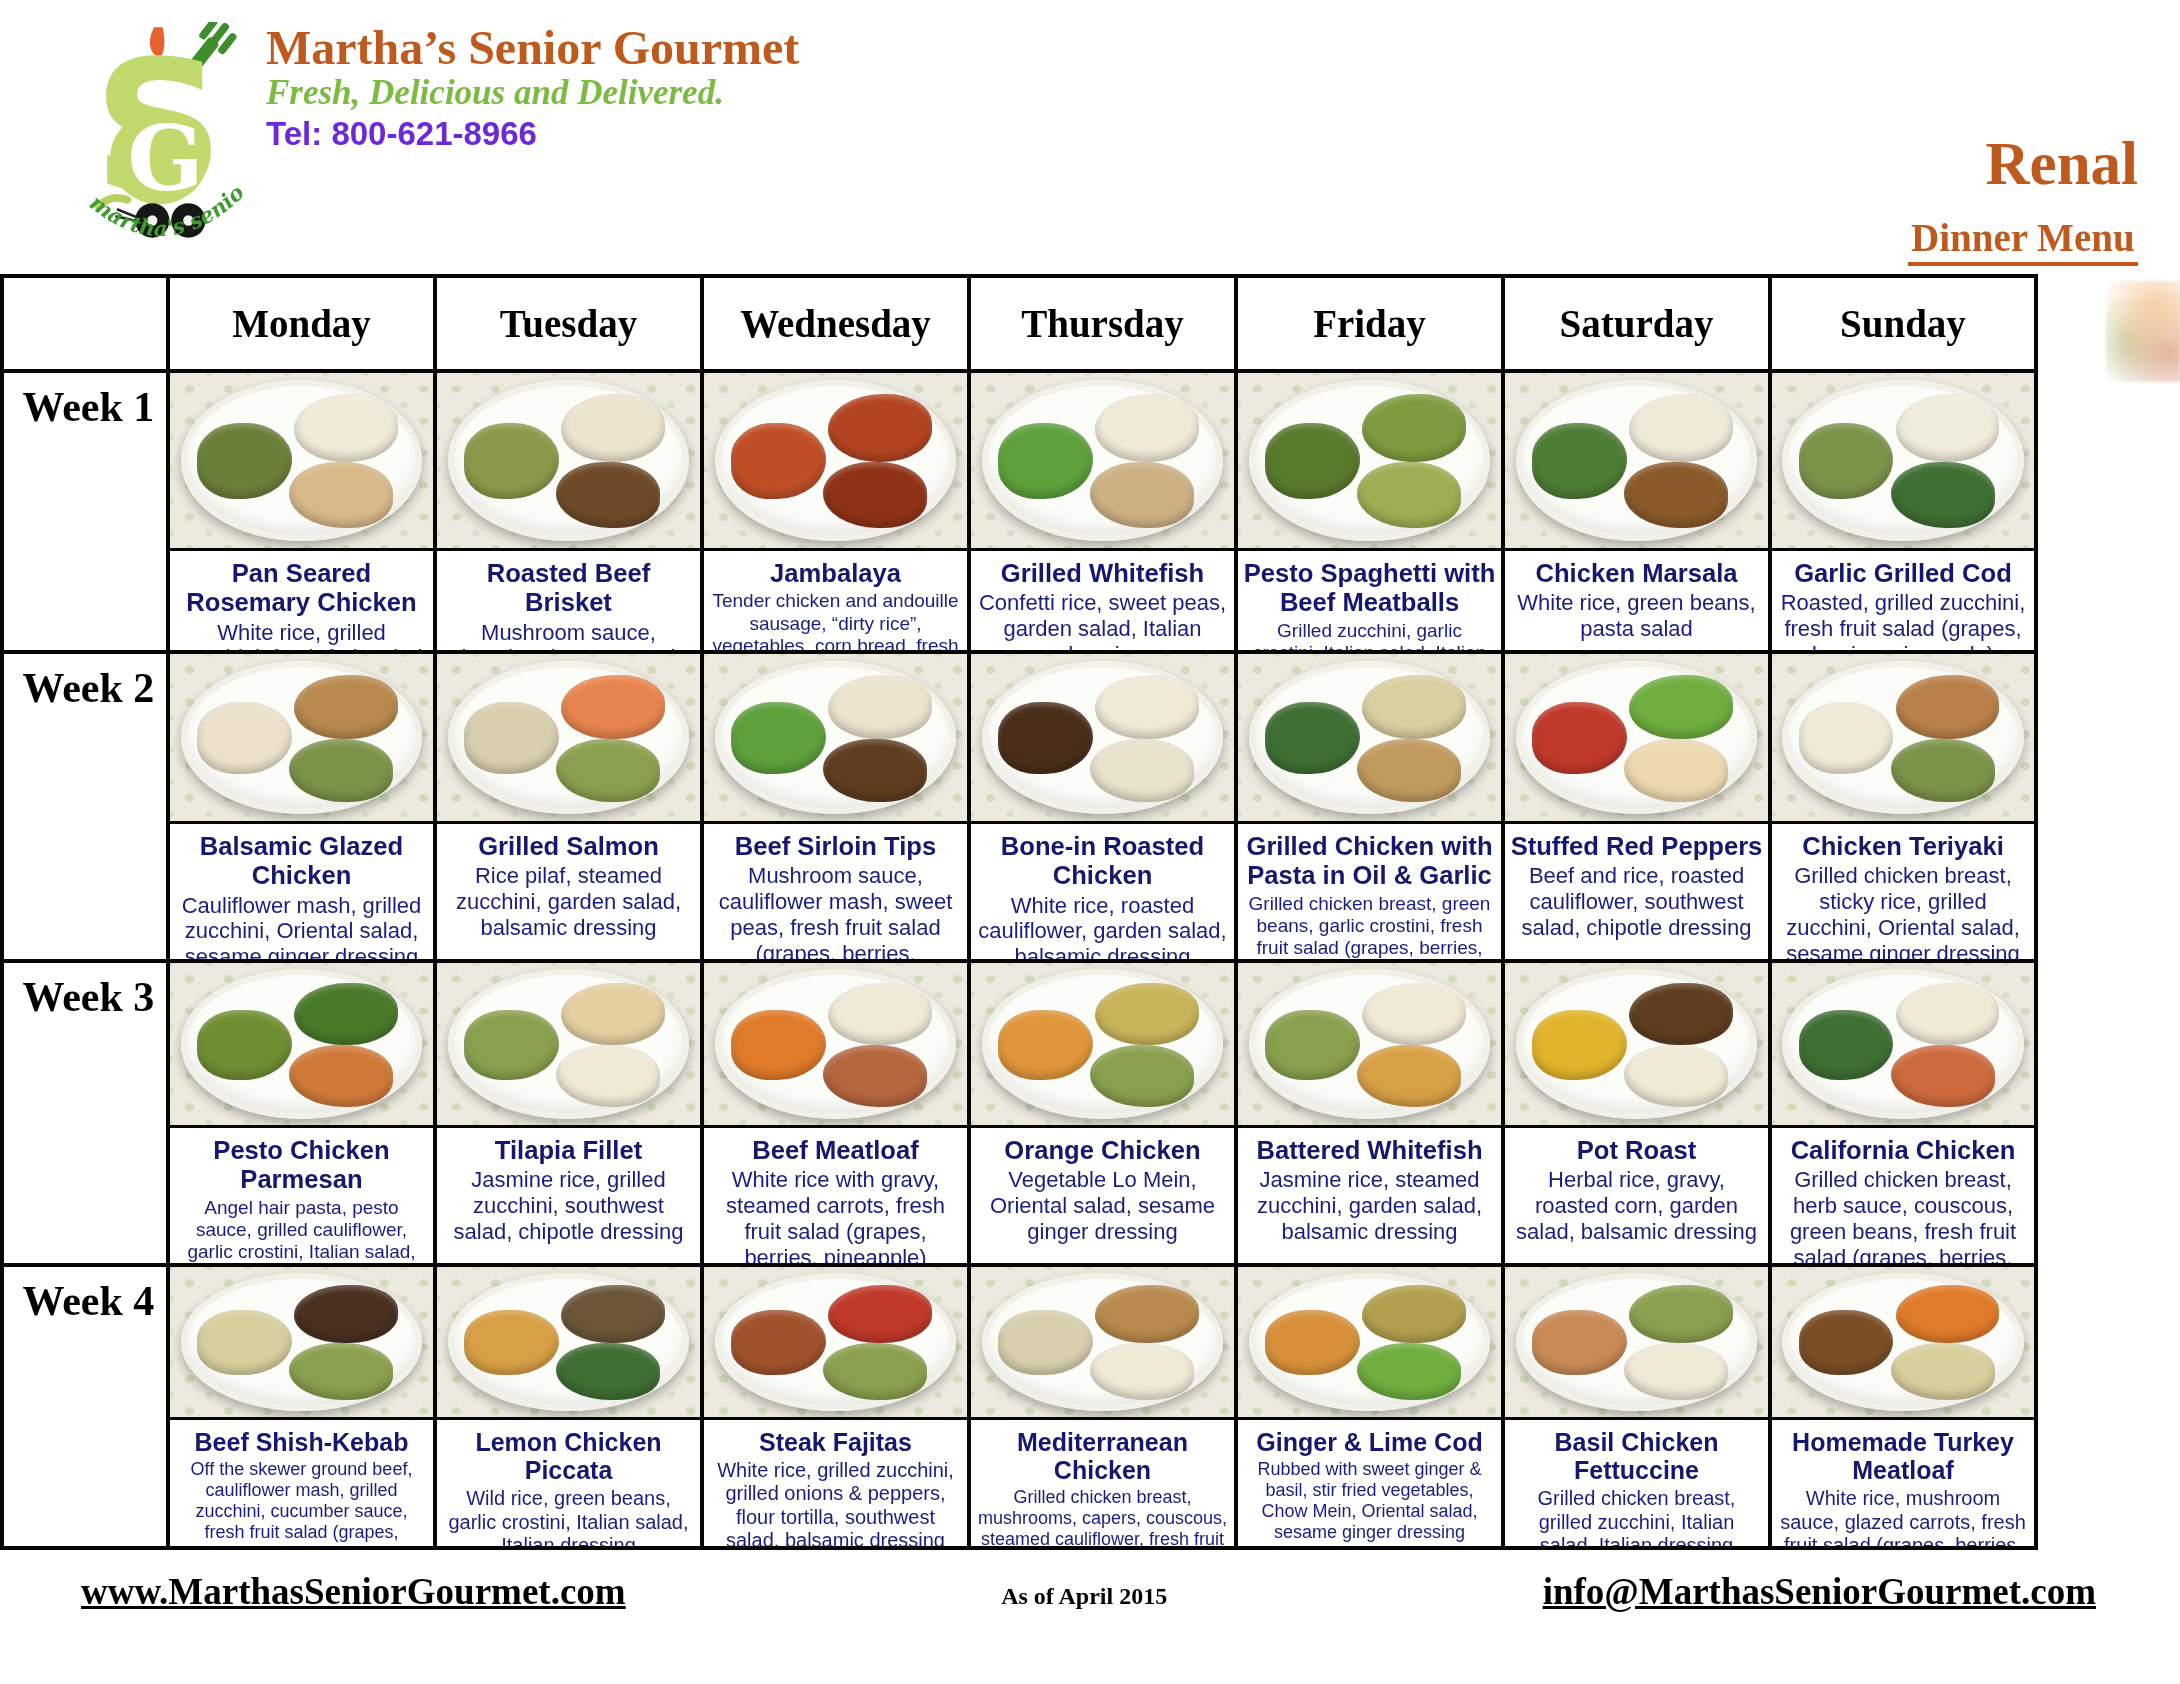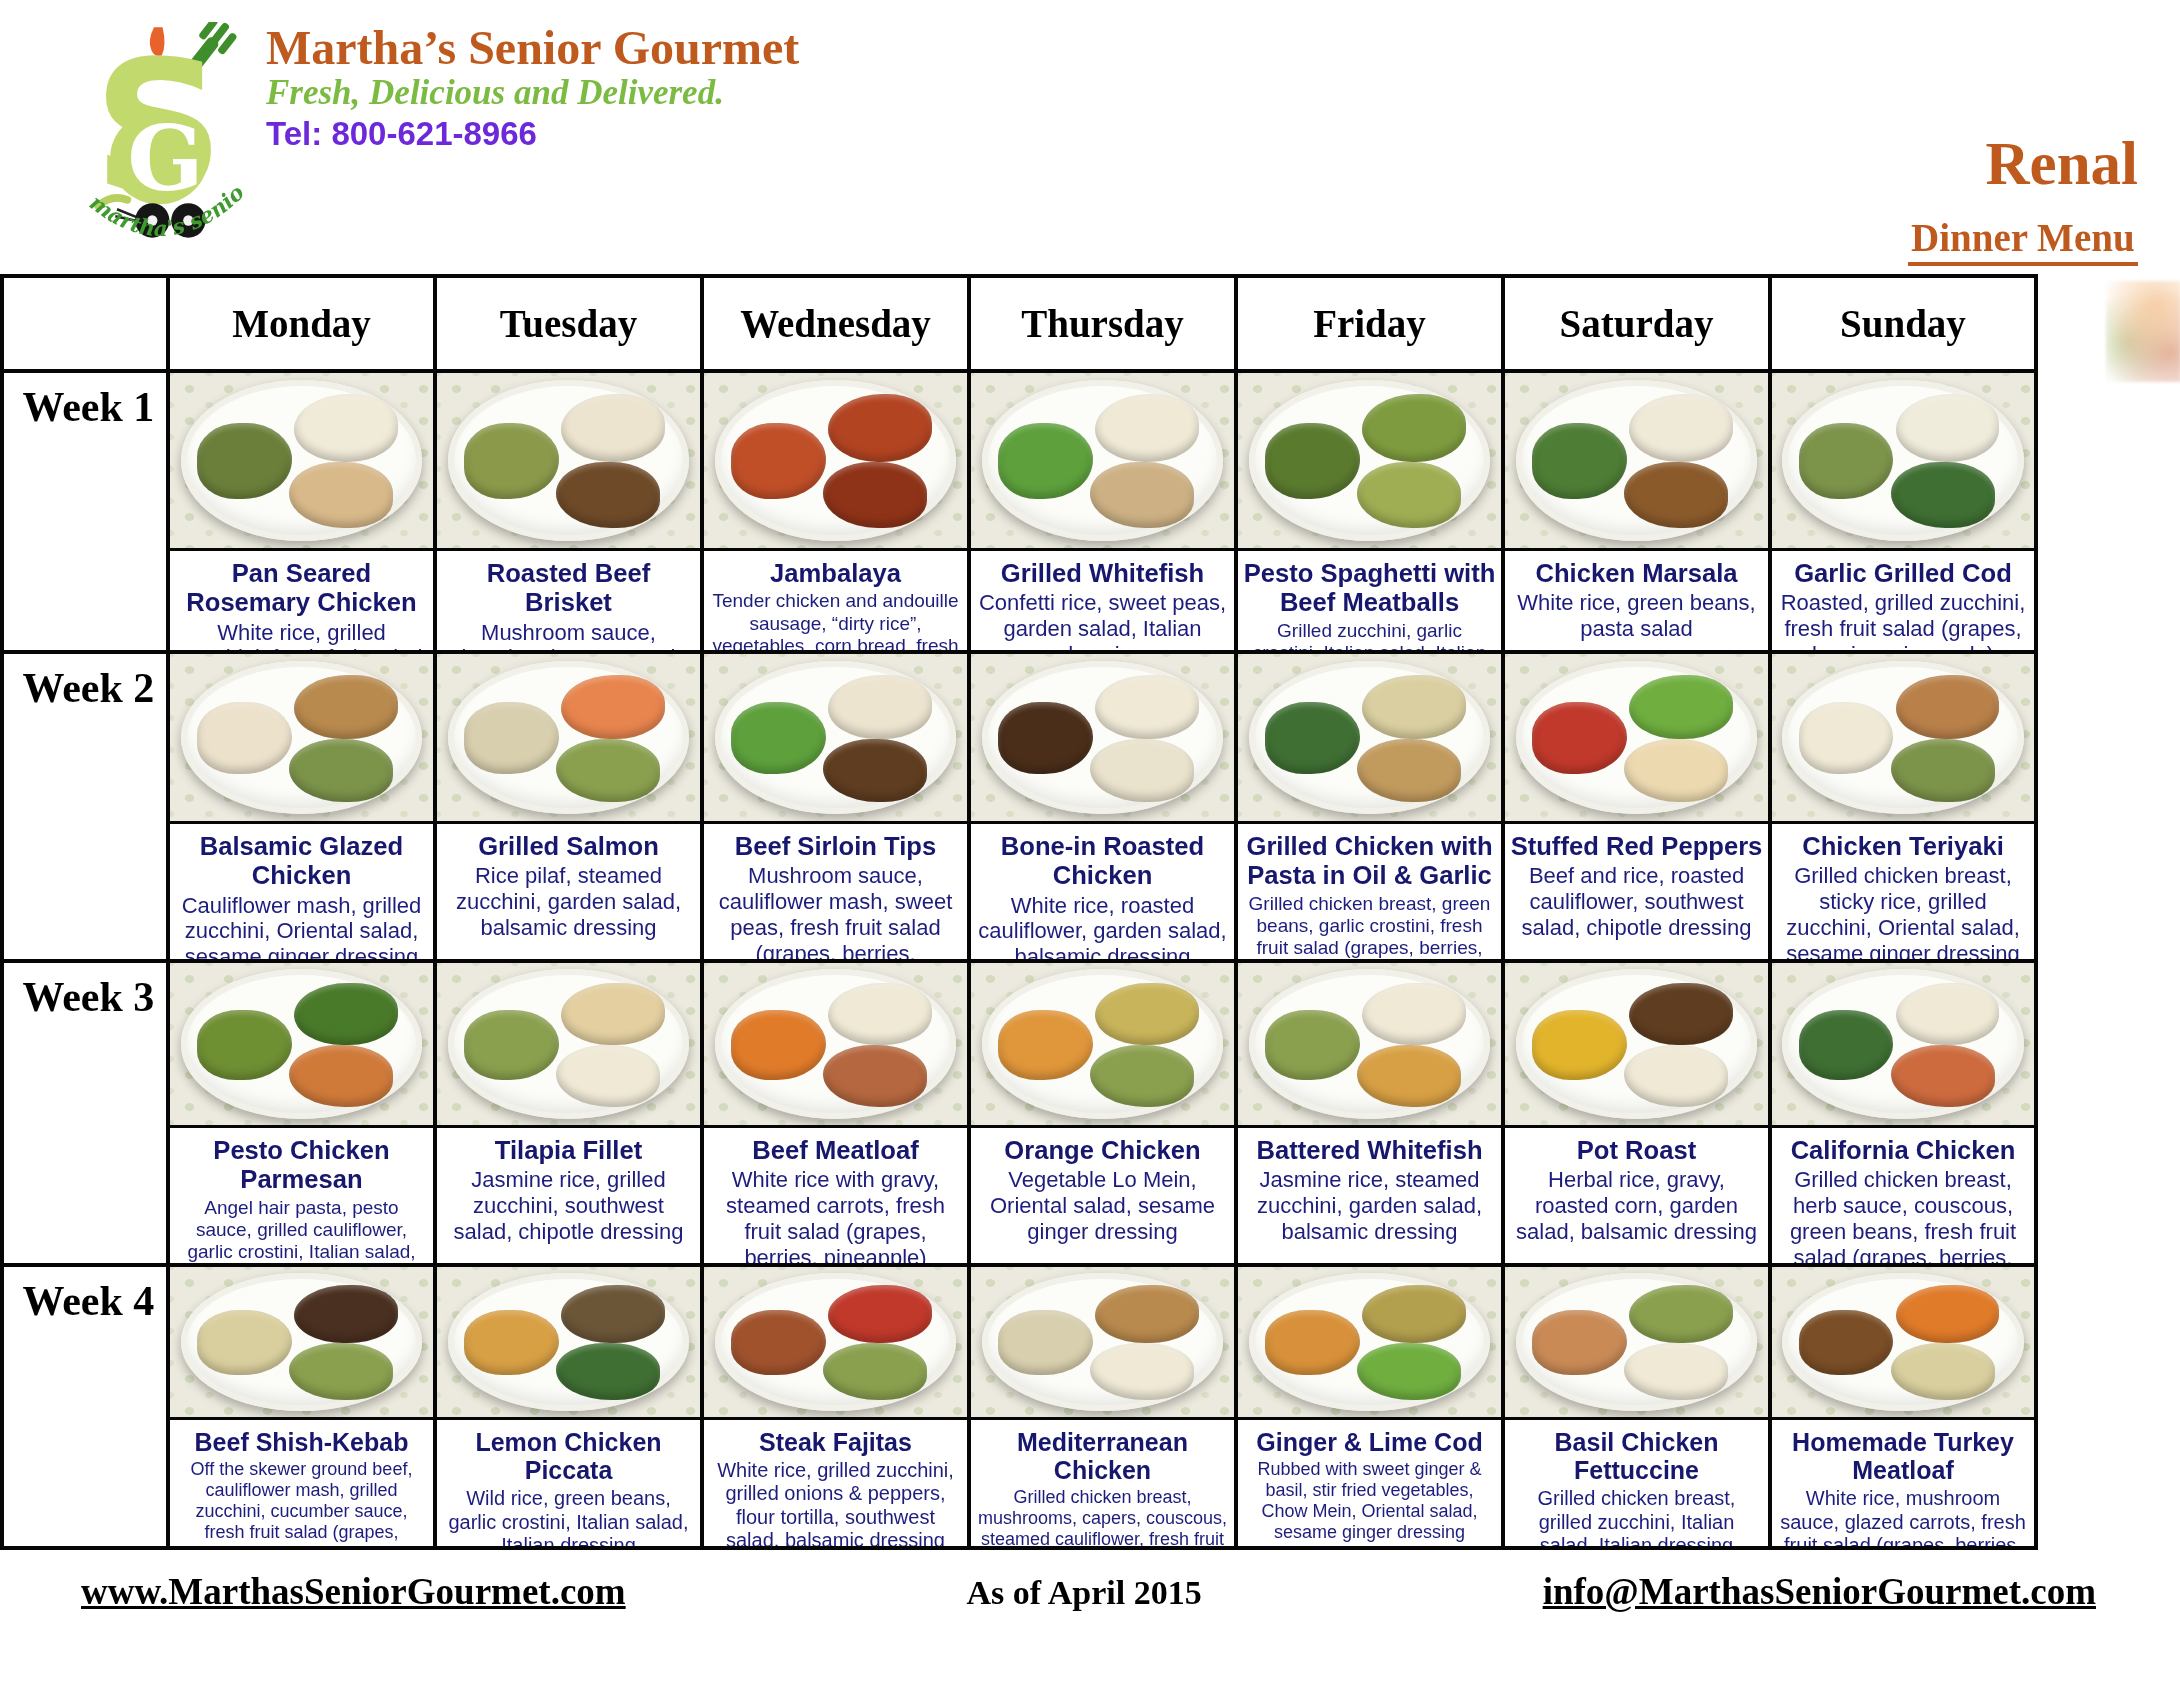--- a/index.html
+++ b/index.html
@@ -54,21 +54,21 @@
   .meal-desc  { font-size:22px; line-height:1.17; color:#1d1d7e; margin-top:2.6px; }
   .meal-desc.sm { font-size:19px; }
   .r4 .meal-title { font-size:25px; }
   .r4 .meal-desc { font-size:20px; }
   .r4 .meal-desc.sm { font-size:18px; }
 
   
   .footer { display:flex; justify-content:space-between; align-items:baseline; margin:20.4px 85px 0 81px;
             font-family:"Liberation Serif", serif; font-weight:bold; color:#000; }
   .footer-web, .footer-email { font-size:37px;text-decoration:underline; }
-  .footer-date { font-size:34px; }
+  .footer-date { font-size:24px; }
 </style>
 </head>
 <body>
 
 <div class="page">
 
   <div class="header">
     <svg class="logo" viewBox="0 0 215 270" aria-hidden="true">
       <path d="M97,6 q-8,16 -3,27 q4,9 12,6 q6,-12 1,-33 z" fill="#e8632c"></path>
       <g transform="rotate(38 152 42)" fill="#3e8f2b">

